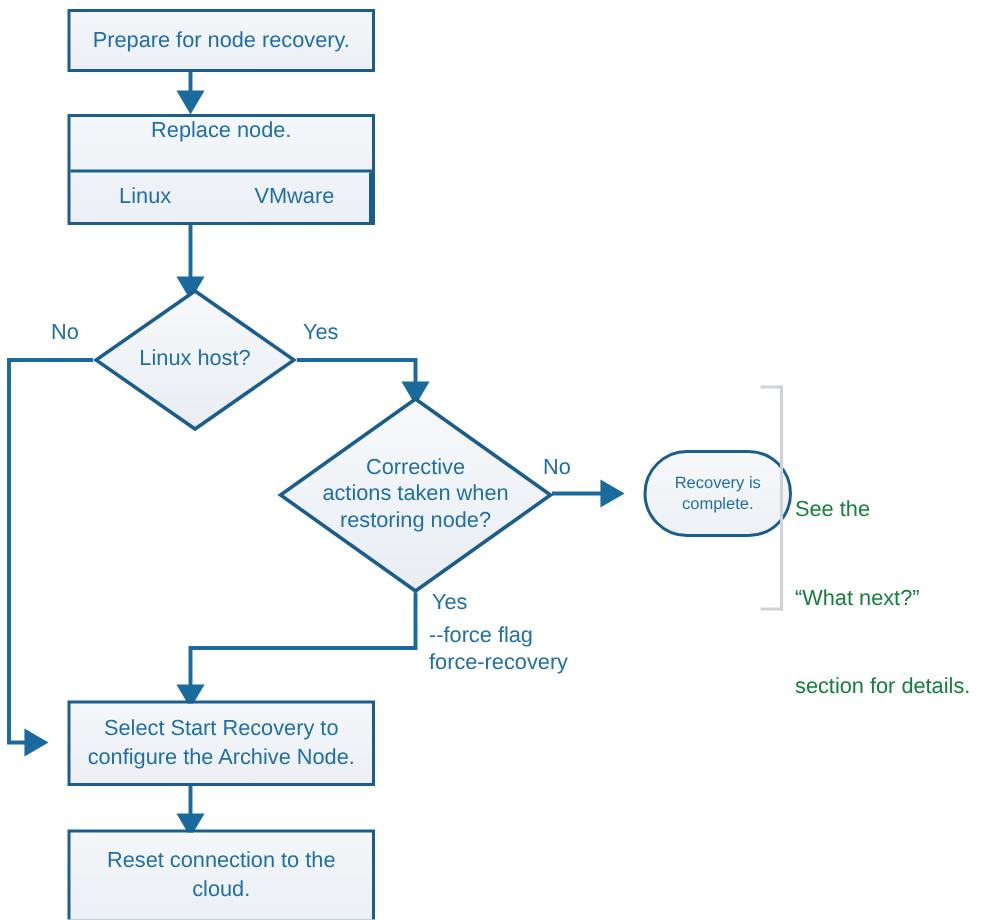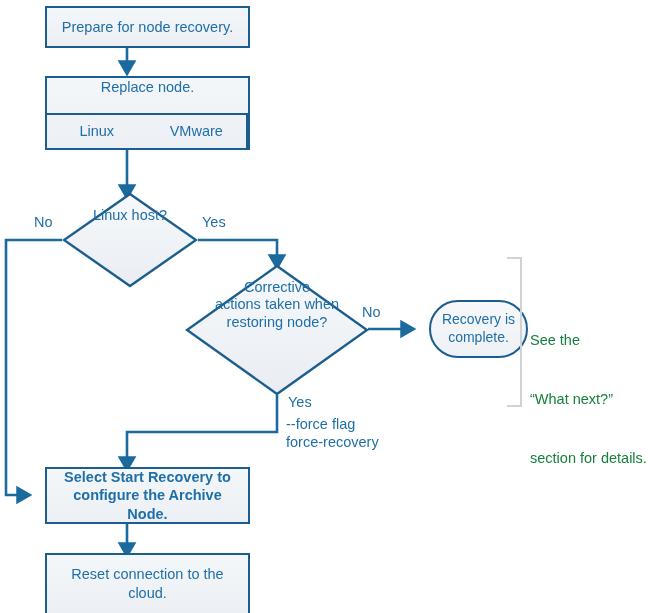--- a/index.html
+++ b/index.html
@@ -39,30 +39,30 @@
     font-size:14.5px;
   }
   .splitCell.left{border-right:2px solid #1B5E8E;}
 
   
   .roundbox{
     border:2px solid #1B5E8E;
     border-radius:30px;
     background:linear-gradient(to bottom,#f6f8fa 0%,#eef1f5 100%);
     display:flex;align-items:center;justify-content:center;
-    text-align:center;font-size:14px;line-height:1.28;
+    text-align:center;font-size:11px;line-height:1.28;
     color:#1F6FA8;
   }
 
   
   .diamond{position:absolute;}
   .diamond svg{position:absolute;left:0;top:0;}
   .diamond .dlabel{
-    position:absolute;left:0;top:15px;width:100%;height:100%;
-    display:flex;justify-content:center;
+    position:absolute;left:0;top:0;width:100%;height:100%;
+    display:flex;align-items:center;justify-content:center;
     text-align:center;font-size:14.5px;line-height:1.2;
     color:#1F6FA8;pointer-events:none;
   }
 
   
   .elabel{
     position:absolute;font-size:14.5px;color:#1F6FA8;
     white-space:pre;line-height:1.3;
   }
   .note{
@@ -157,21 +157,21 @@
   </div>
 </div>
 
 <div class="node roundbox" style="left:409px;top:300px;width:99px;height:58px;">
   <div style="text-align:center;">
     <div>Recovery is</div>
     <div>complete.</div>
   </div>
 </div>
 
-<div class="node procbox" style="left:25px;top:467px;width:205px;height:57px;font-weight:bold;">
+<div class="node procbox" style="left:25px;top:467px;width:205px;height:57px;">
   <div style="text-align:center;">
     <div>Select Start Recovery to</div>
     <div>configure the Archive Node.</div>
   </div>
 </div>
 
 <div class="node procbox" style="left:25px;top:553px;width:205px;height:62px;">
   <div style="text-align:center;">
     <div>Reset connection to the</div>
     <div>cloud.</div>

